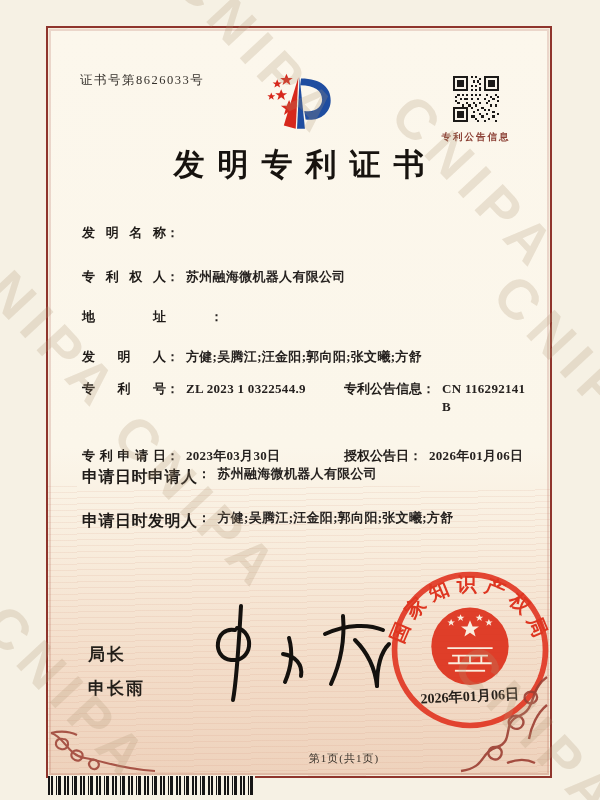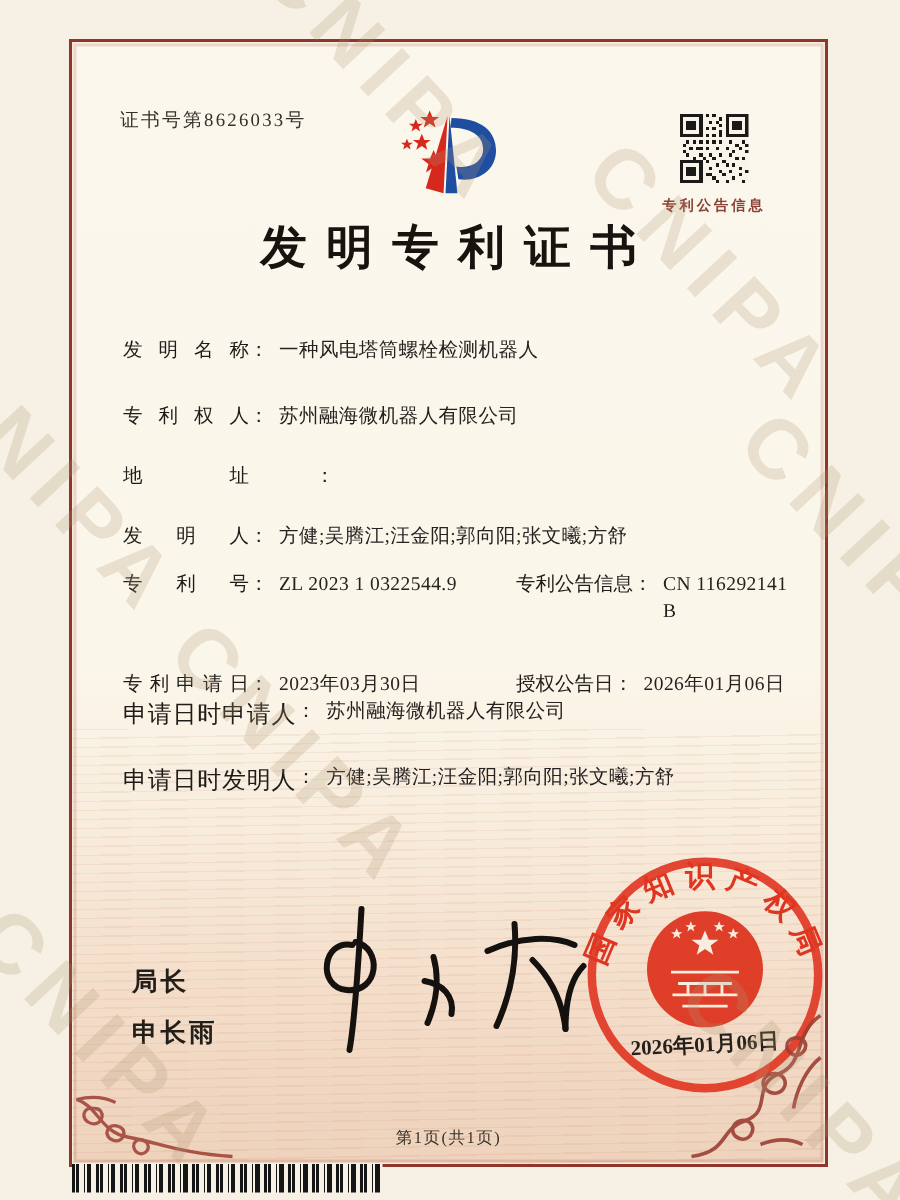--- a/index.html
+++ b/index.html
@@ -36,21 +36,21 @@
   
   .logo{position:absolute;left:50%;top:44px;transform:translateX(-50%);}
   
   .title{
     position:absolute;top:116px;left:0;width:100%;text-align:center;
     font-size:31px;font-weight:bold;letter-spacing:13px;padding-left:13px;
     box-sizing:border-box;color:#17130f;
   }
   
   .fields{position:absolute;left:34px;right:24px;top:196px;font-size:13px;color:#262220;}
-  .frow{display:flex;line-height:1.4;}
+  .frow{display:flex;line-height:1.4;font-weight:bold;}
   .flabel-j{flex:0 0 84px;text-align:justify;text-align-last:justify;color:#1f1b18;}
   .fcolon{flex:0 0 auto;margin:0 7px 0 0;}
   .fvalue{flex:1;letter-spacing:0.3px;}
   .fleft{flex:0 0 262px;display:flex;}
   .fright{flex:1;display:flex;}
   .flabel-a{flex:0 0 auto;color:#1f1b18;}
   .small-label .flabel-a{font-size:16px;letter-spacing:0.5px;padding-top:1px;}
   .mb1{margin-bottom:26px;} .mb2{margin-bottom:22px;align-items:center;} .mb3{margin-bottom:21px;gap:44px;}
   .mb4{margin-bottom:14px;} .mb5{margin-bottom:31px;} .mb6{} .mb7{margin-bottom:20px;}
   
@@ -60,21 +60,21 @@
     color:#2a2118;text-indent:2em;text-align:justify;
   }
   
   .director{position:absolute;left:40px;top:610px;font-size:17px;font-weight:bold;
     letter-spacing:2px;color:#221e19;line-height:2.0;}
   .signature{position:absolute;left:149px;top:572px;}
   
   .seal{position:absolute;left:339px;top:539px;width:166px;height:166px;opacity:0.95;}
   
   .footer{position:absolute;bottom:10px;left:0;width:100%;text-align:center;
-    font-size:11px;letter-spacing:1px;color:#3a332b;}
+    font-size:11px;letter-spacing:1px;color:#3a332b;padding-left:45px;}
   
   .flourish-br{position:absolute;right:1px;bottom:1px;}
   .flourish-bl{position:absolute;left:1px;bottom:1px;}
   
   .barcode{
     position:absolute;left:48px;top:776px;width:207px;height:19px;z-index:2;
     background:repeating-linear-gradient(90deg,
       #161616 0 2px,#f6f1e4 2px 3px,#161616 3px 5px,#f6f1e4 5px 8px,
       #161616 8px 9px,#f6f1e4 9px 10px,#161616 10px 13px,#f6f1e4 13px 16px);
   }
@@ -131,21 +131,20 @@
         <use href="#st" transform="translate(45,55) scale(1.25)"></use>
       </g>
     </svg>
 
     <div class="title">发明专利证书</div>
 
     <div class="fields">
       <div class="frow mb1">
         <span class="flabel-j">发明名称</span>
           <span class="fcolon">：</span>
-        <span class="fvalue">一种风电塔筒螺栓检测机器人</span>
       </div>
       <div class="frow mb2">
         <span class="flabel-j">专利权人</span>
           <span class="fcolon">：</span>
         <span class="fvalue">苏州融海微机器人有限公司</span>
       </div>
       <div class="frow mb3">
         <span class="flabel-j">地址</span>
           <span class="fcolon">：</span>
       </div>

